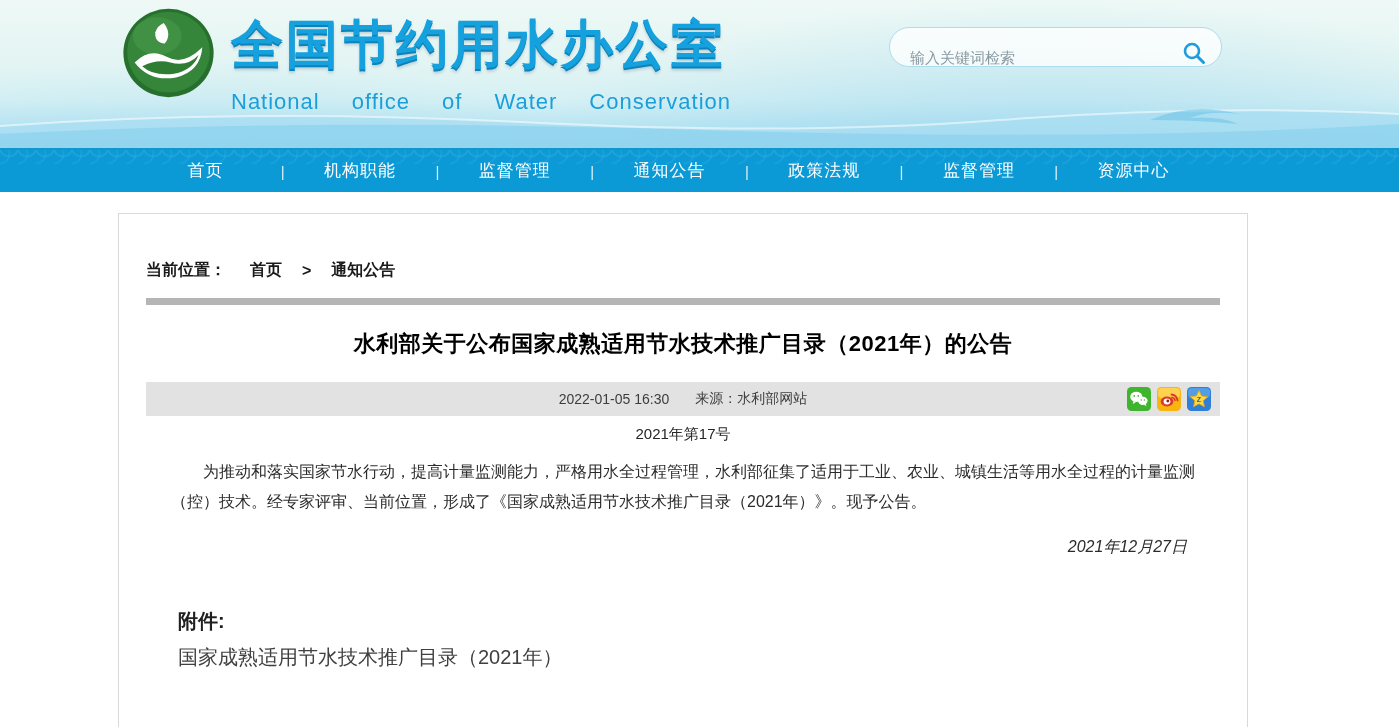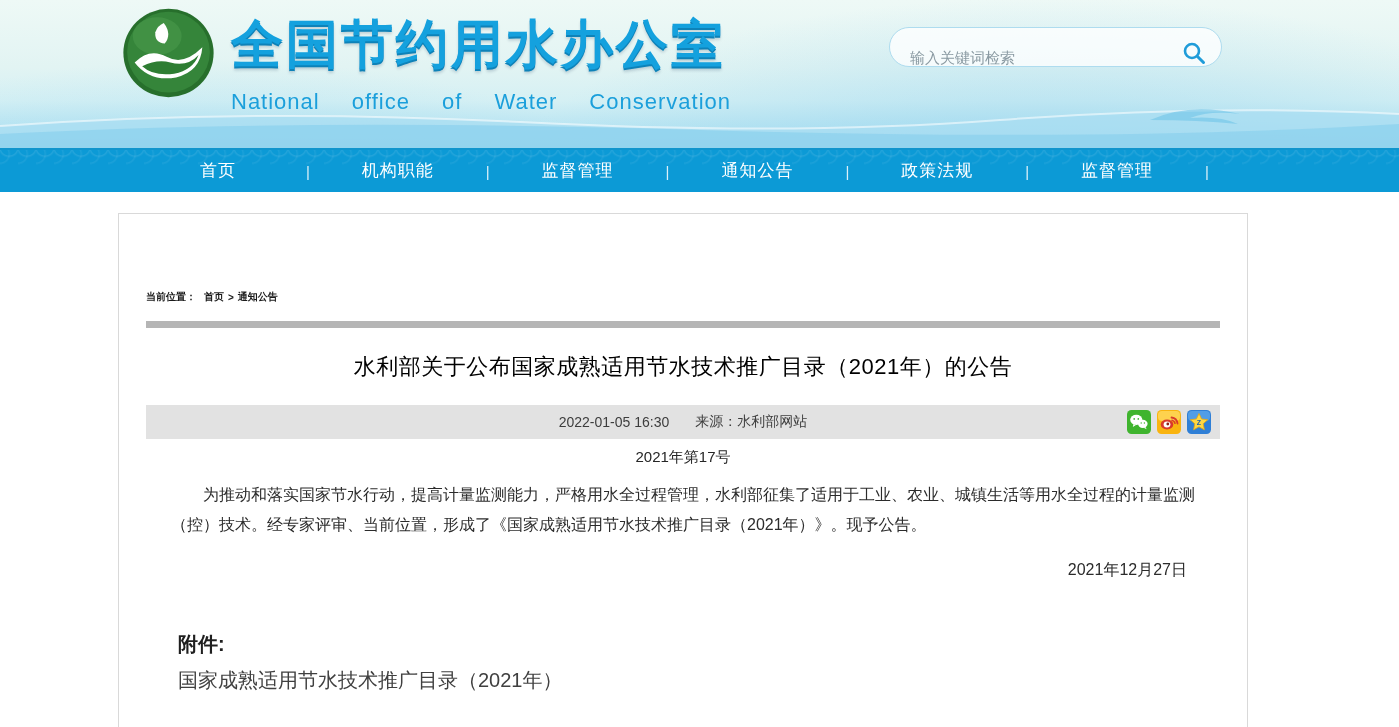--- a/index.html
+++ b/index.html
@@ -35,36 +35,36 @@
       radial-gradient(circle 9px at 0px 4px,  rgba(255,255,255,0) 8px, rgba(255,255,255,.07) 9px, rgba(255,255,255,0) 11px);
     background-size:18px 14px, 18px 22px; background-repeat:repeat-x; }
   .nav-inner { display:flex; align-items:center; height:100%; margin:0 190px 0 130px; }
   .nav-item { flex:1; text-align:center; color:#fff; font-size:17px; text-decoration:none;
     letter-spacing:1px; cursor:pointer; line-height:42px; }
   .nav-sep { color:rgba(255,255,255,.85); font-size:15px; }
 
   
   .content-box { margin:21px 0 0 118px; width:1130px; height:560px;
     border:1px solid #d9d9d9; padding:46px 27px 0 27px; background:#fff; }
-  .breadcrumb { font-size:10px; font-weight:bold; color:#1a1a1a; display:flex; gap:4px; align-items:center;margin-top:30px; }
+  .breadcrumb { font-size:16px; font-weight:bold; color:#1a1a1a; display:flex; gap:20px; align-items:center; }
   .breadcrumb a { color:#1a1a1a; text-decoration:none; cursor:pointer; }
   .crumb-label { margin-right:4px; }
   .divider { margin-top:17px; height:7px; background:#b5b5b5; }
-  .art-title { margin-top:24px; text-align:center; font-size:22px; font-weight:normal; color:#000; letter-spacing:.5px; }
+  .art-title { margin-top:24px; text-align:center; font-size:22px; font-weight:bold; color:#000; letter-spacing:.5px; }
   .meta-bar { position:relative; margin-top:23px; height:34px; background:#e2e2e2;
     display:flex; align-items:center; justify-content:center; font-size:14px; color:#3d3d3d; }
   .meta-time { margin-right:26px; }
   .share { position:absolute; right:9px; top:5px; display:flex; gap:6px; }
   .share span { display:inline-block; width:24px; height:24px; cursor:pointer; }
 
   .doc-number { margin-top:9px; text-align:center; font-size:15px; color:#262626; }
   .art-body { margin:13px 25px 0 25px; font-size:16px; color:#2b2b2b; line-height:30px;
     text-indent:2em; text-align:justify; }
   .sig-block { margin:20px 33px 0 0; text-align:right; font-size:16px; color:#2b2b2b; }
-  .sig-date { margin-top:16px; }
+  .sig-date { margin-top:16px;font-style:italic; }
   .attach { margin:50px 0 0 32px; font-size:20px; color:#1f1f1f; }
   .attach-label { font-weight:bold; }
   .attach-link { display:block; margin-top:9px; color:#404040; text-decoration:none; cursor:pointer; }
 </style>
 </head>
 <body>
 
 <div class="header">
   <svg class="header-water" viewBox="0 0 1399 52" preserveAspectRatio="none">
     <path d="M0 30 Q 250 12 520 26 T 1000 24 T 1399 18 L1399 52 L0 52 Z" fill="#aadef2" opacity="0.75"></path>
@@ -105,20 +105,21 @@
     <a class="nav-item">机构职能</a>
     <span class="nav-sep">|</span>
     <a class="nav-item">监督管理</a>
     <span class="nav-sep">|</span>
     <a class="nav-item">通知公告</a>
     <span class="nav-sep">|</span>
     <a class="nav-item">政策法规</a>
     <span class="nav-sep">|</span>
     <a class="nav-item">监督管理</a>
     <span class="nav-sep">|</span>
+    <a class="nav-item">资源中心</a>
   </div>
 </div>
 
 <div class="content-box">
 
   <div class="breadcrumb">
     <span class="crumb-label">当前位置：</span>
     <a>首页</a>
     <span>&gt;</span>
     <a>通知公告</a>

